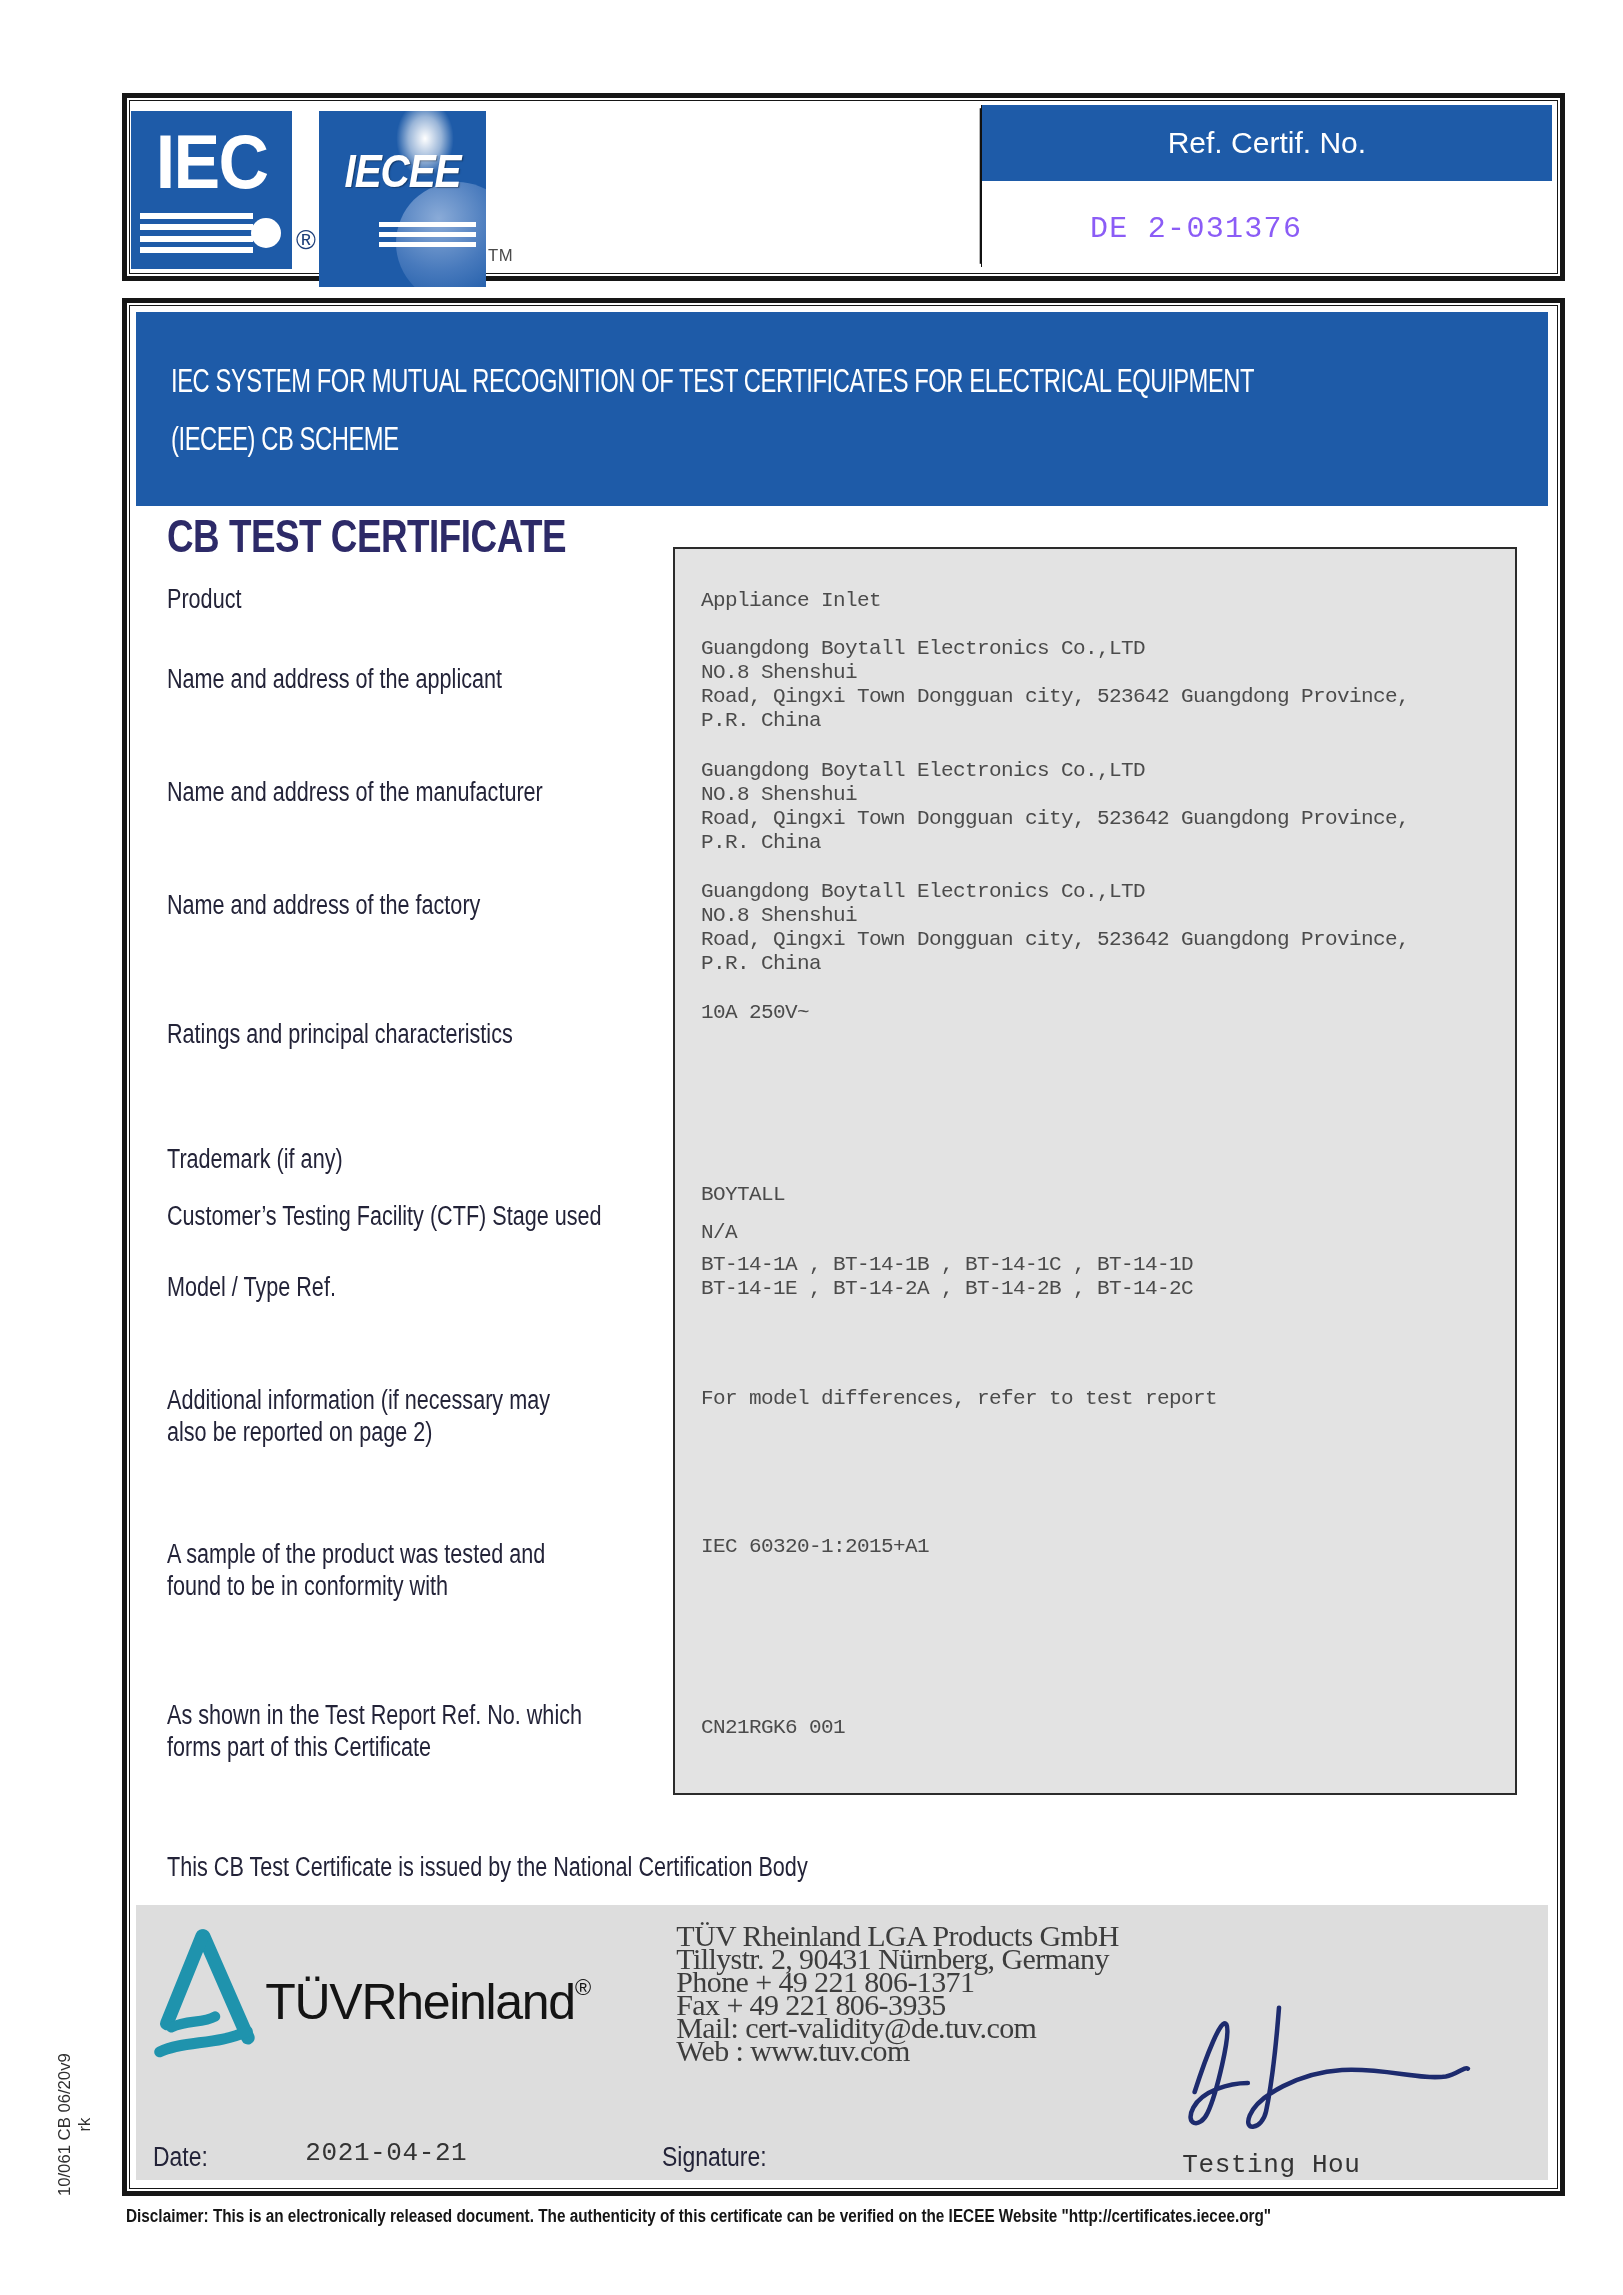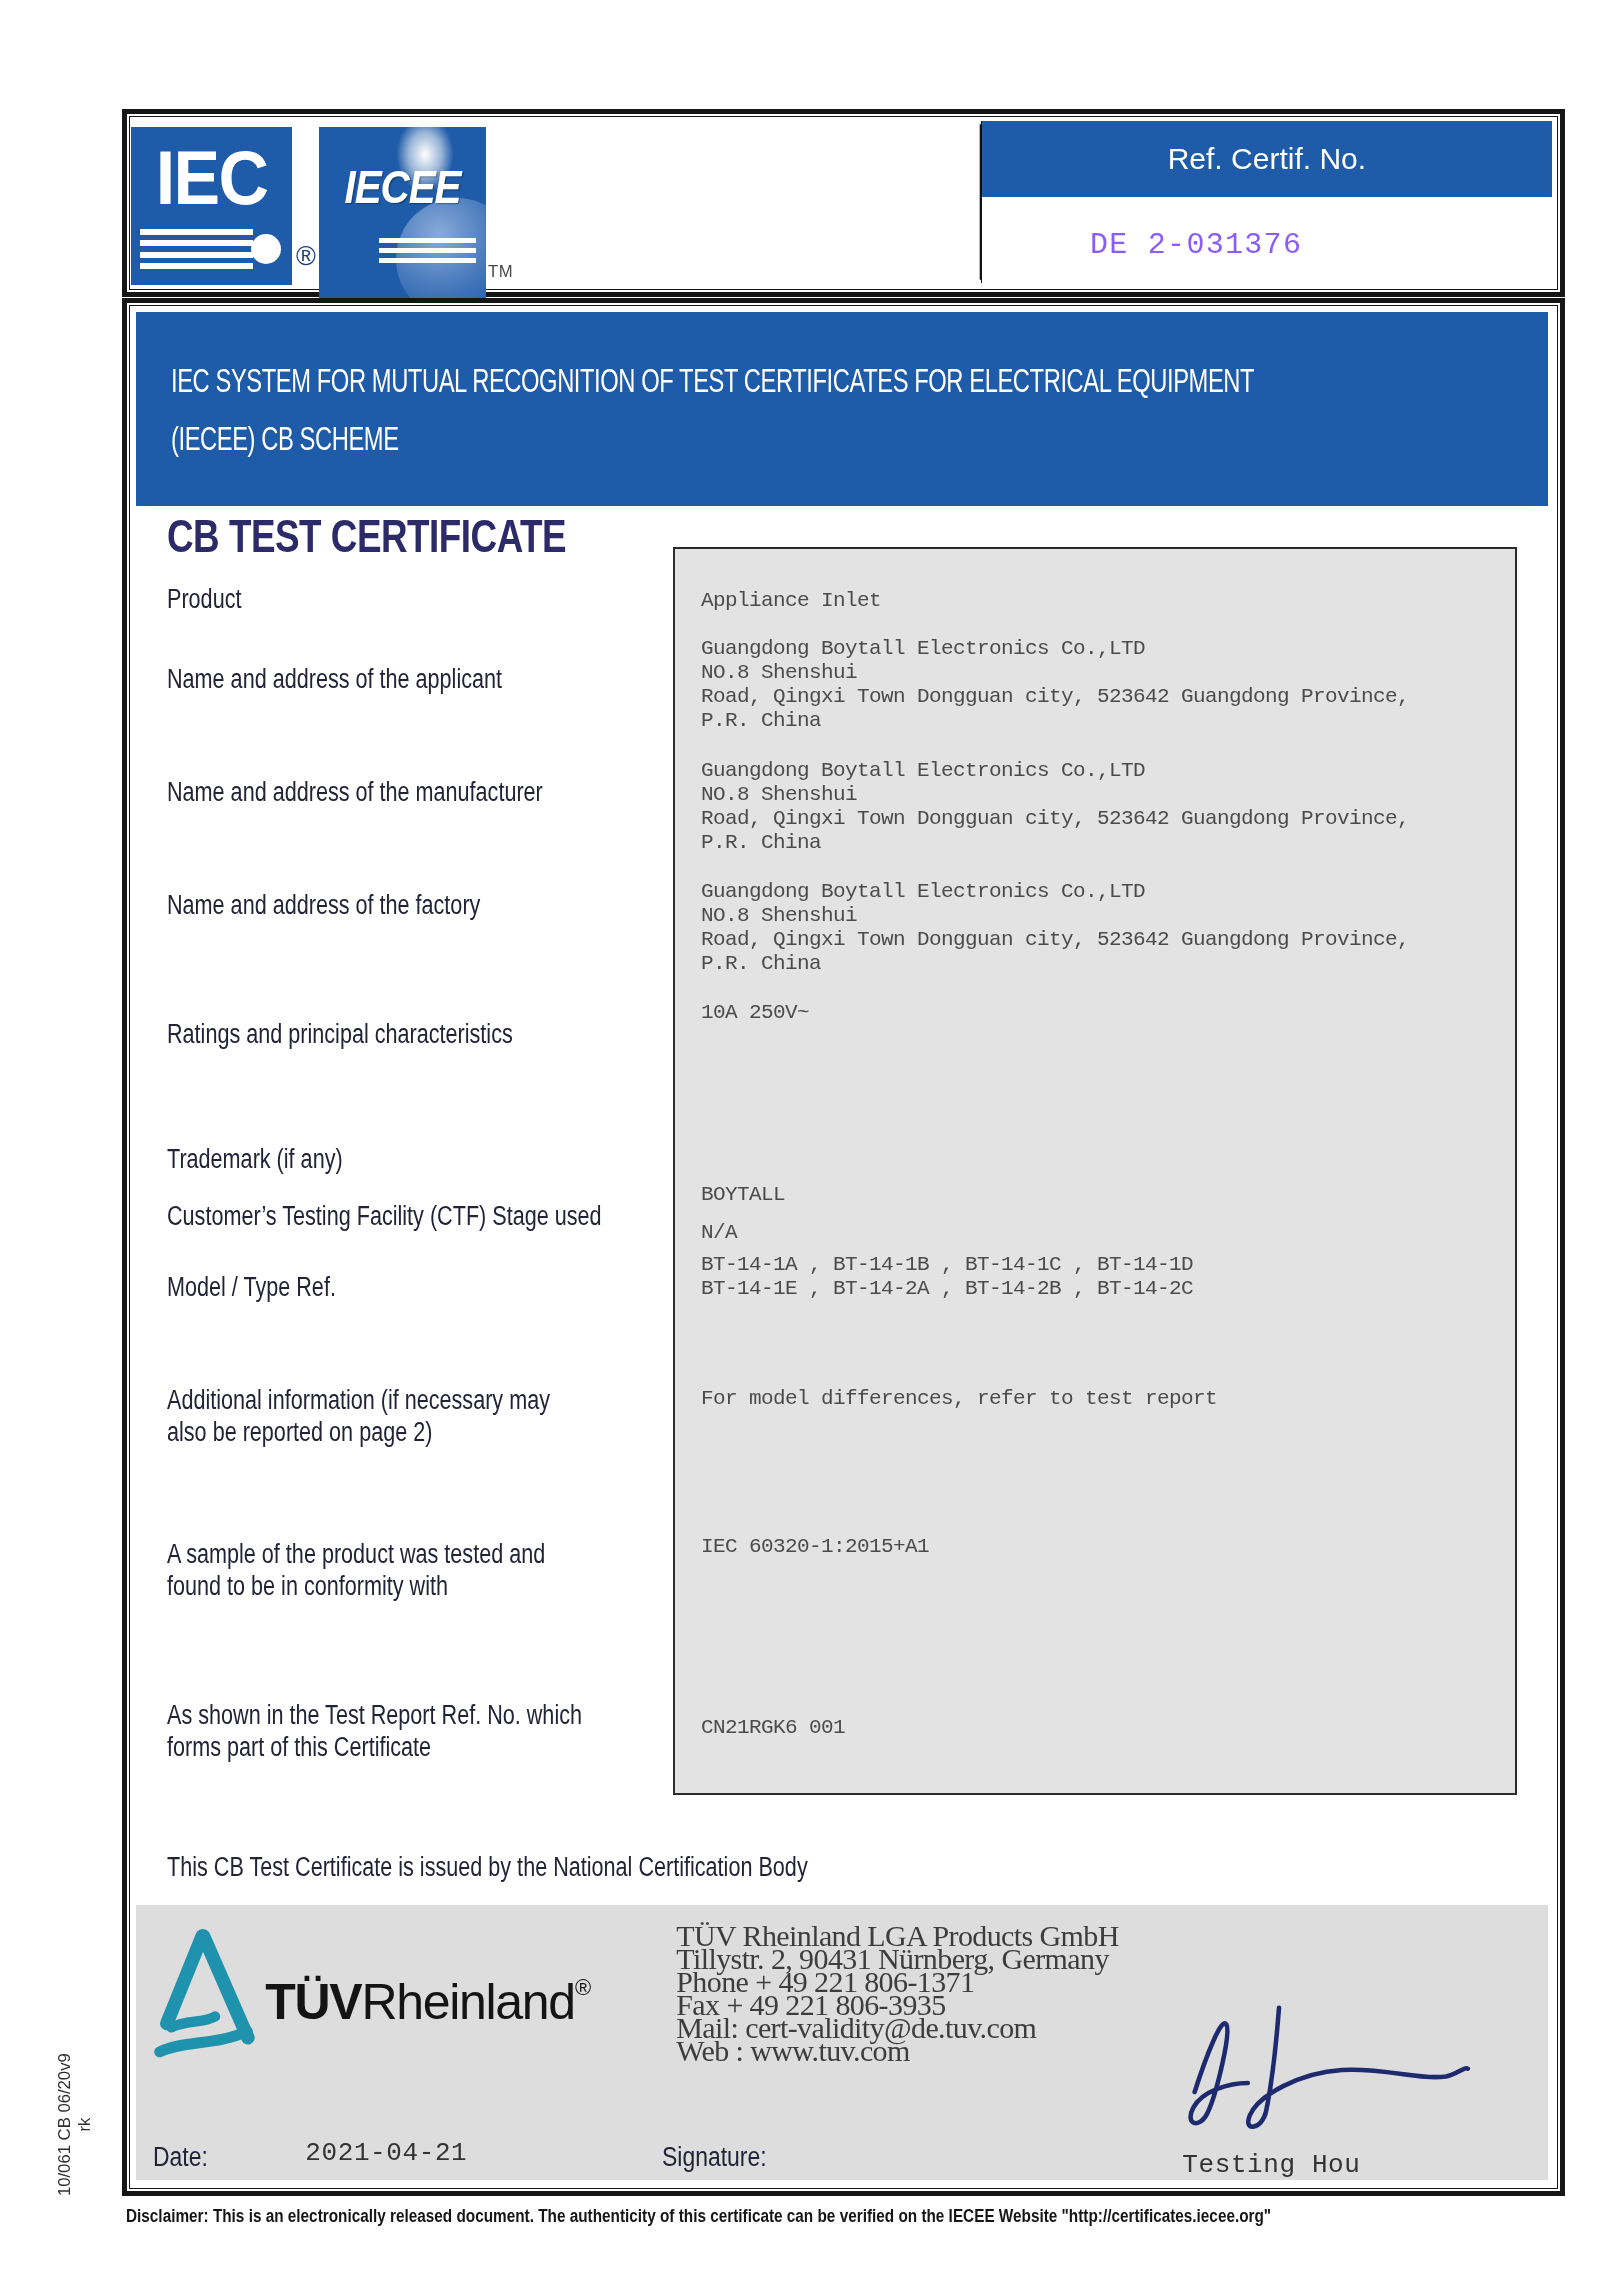--- a/index.html
+++ b/index.html
@@ -5,21 +5,21 @@
   html,body{margin:0;padding:0;}
   body{
     width:1623px;height:2295px;position:relative;background:#ffffff;
     font-family:"Liberation Sans",sans-serif;color:#232338;overflow:hidden;
   }
   .abs{position:absolute;}
   
   .dbox{position:absolute;border:5.1px solid #161616;background:#fff;box-sizing:border-box;}
   .dbox-inner{position:absolute;inset:1.9px;border:1.9px solid #161616;background:#fff;}
   
-  #top-box{left:122px;top:109px;width:1443px;height:188px;padding-left:8px;}
+  #top-box{left:122px;top:93px;width:1443px;height:188px;padding-left:8px;}
   .iec-square{left:1.3px;top:10.3px;width:161px;height:158px;background:#1e5ba8;}
   .iec-word{left:0;top:13px;width:161px;text-align:center;color:#fff;font-weight:bold;
             font-size:76px;letter-spacing:-1.9px;line-height:1;transform:scaleX(0.92);transform-origin:center top;}
   .iec-stripe{left:9px;height:5.8px;width:113px;background:#fff;}
   .iec-dot{left:120px;top:107px;width:30px;height:30px;border-radius:50%;background:#fff;}
   .reg-mark{left:166px;top:124px;font-size:27px;color:#1e3f7a;}
   .iecee-square{left:189px;top:10.3px;width:167px;height:176px;background:#1e5ba8;overflow:hidden;}
   .iecee-flame{left:77px;top:-11.6px;width:58px;height:77px;border-radius:50%;
                background:radial-gradient(ellipse at center,#ffffff 0%,rgba(255,255,255,0.55) 40%,rgba(255,255,255,0) 70%);}
   .iecee-ball{left:77px;top:71px;width:122px;height:122px;border-radius:50%;
@@ -42,21 +42,21 @@
   .cb-title{left:37px;top:203px;font-size:46px;font-weight:800;color:#2d2a68;letter-spacing:-0.6px;
             transform:scaleX(0.80);transform-origin:left top;white-space:nowrap;}
   .flabel{left:37px;font-size:27px;color:#232338;line-height:32px;transform:scaleX(0.80);
           transform-origin:left top;white-space:pre-line;width:772px;}
   .gray-box{left:543px;top:241px;width:844px;height:1248px;background:#e3e3e3;border:2.6px solid #2b2b2b;box-sizing:border-box;}
   .gval{left:26px;font-family:"Liberation Mono",monospace;font-size:21px;line-height:24px;
         color:#4b4b4b;letter-spacing:-0.6px;white-space:pre-line;width:798px;}
   
   .footer{left:6.4px;top:1599px;width:1412px;height:275px;background:#dddddd;}
   .tuv-name{left:129px;top:68px;font-size:50px;color:#141414;letter-spacing:-1.3px;white-space:nowrap;}
-  .tuv-name b{font-weight:700;}
+  .tuv-name b{font-weight:400;}
   .tuv-reg{font-size:22px;vertical-align:24.5px;letter-spacing:0;}
   .addr{left:540px;top:19.3px;font-family:Liberation Serif, serif;font-size:30px;line-height:23px;
         color:#3d3d3d;letter-spacing:-0.6px;white-space:pre-line;}
   .date-label{left:16.7px;top:237px;font-size:27px;transform:scaleX(0.85);transform-origin:left top;color:#232338;}
   .date-value{left:169px;top:233px;font-family:"Liberation Mono",monospace;font-size:26px;color:#333;letter-spacing:0.6px;}
   .sig-label{left:526px;top:237px;font-size:27px;transform:scaleX(0.85);transform-origin:left top;color:#232338;}
   .sig-name{left:1046px;top:245px;font-family:"Liberation Mono",monospace;font-size:26px;color:#333;letter-spacing:0.6px;}
   
   .side-code{left:-11.6px;top:2115px;width:154px;height:19.3px;transform:rotate(-90deg);
              font-size:16.7px;color:#2e2e2e;text-align:center;letter-spacing:0;}

